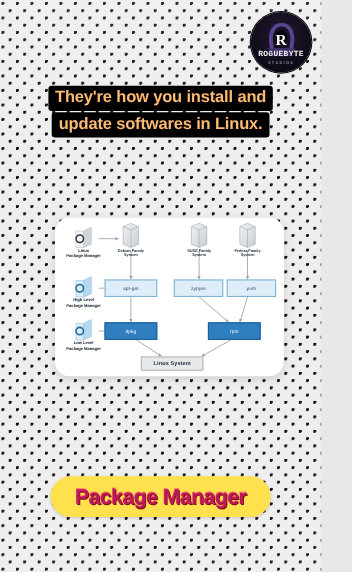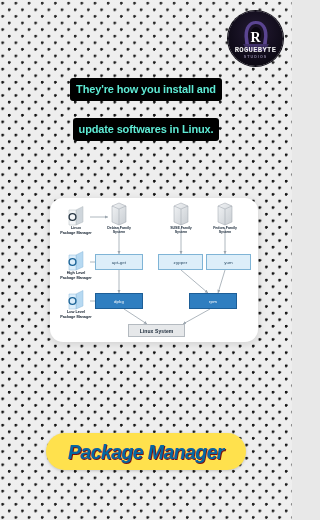--- a/index.html
+++ b/index.html
@@ -100,30 +100,30 @@
     position: absolute;
     left: 0;
     right: 0;
     top: 78px;
     text-align: center;
     z-index: 4;
   }
   .caption-line {
     display: inline-block;
     background: #000000;
-    color: #5eead4;
-    font-size: 11px;
+    color: #fdba74;
+    font-size: 15px;
     font-weight: bold;
     line-height: 20px;
     padding: 1px 6px 2px 6px;
     border-radius: 3px;
     letter-spacing: -0.15px;
     white-space: nowrap;
   }
-  .caption-line + .caption-line { margin-top: 17px; }
+  .caption-line + .caption-line { margin-top: 1px; }
 
   
   .diagram-card {
     position: absolute;
     left: 50px;
     top: 198px;
     width: 208px;
     height: 144px;
     background: #ffffff;
     border-radius: 13px;
@@ -199,24 +199,23 @@
     height: 37px;
     background: #ffe14d;
     border-radius: 19px;
     z-index: 4;
     display: flex;
     align-items: center;
     justify-content: center;
     box-shadow: 0 1px 3px rgba(0,0,0,0.18);
   }
   .banner-text {
-    color: #0369a1;
+    color: #be185d;
     font-size: 19.5px;
     font-weight: bold;
-    font-style: italic;
     letter-spacing: -0.6px;
     line-height: 20px;
     white-space: nowrap;
     text-shadow:
       0.8px 0.8px 0 #7d1010,
       -0.4px -0.4px 0 #ff6a6a;
     text-align: center;
   }
 </style>
 </head>

